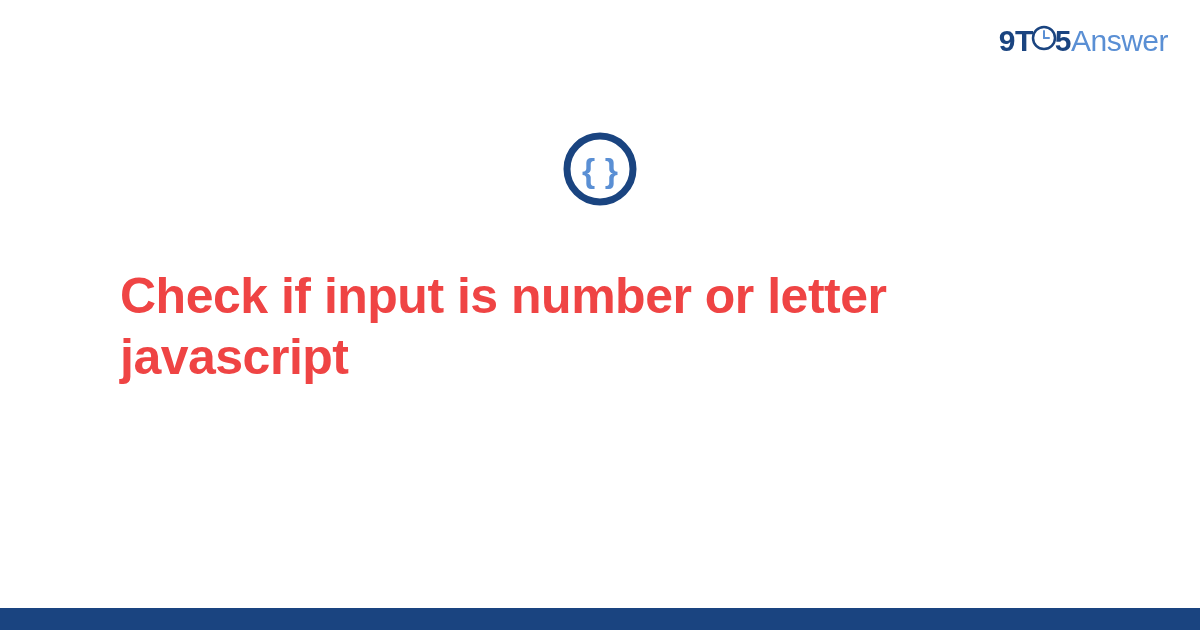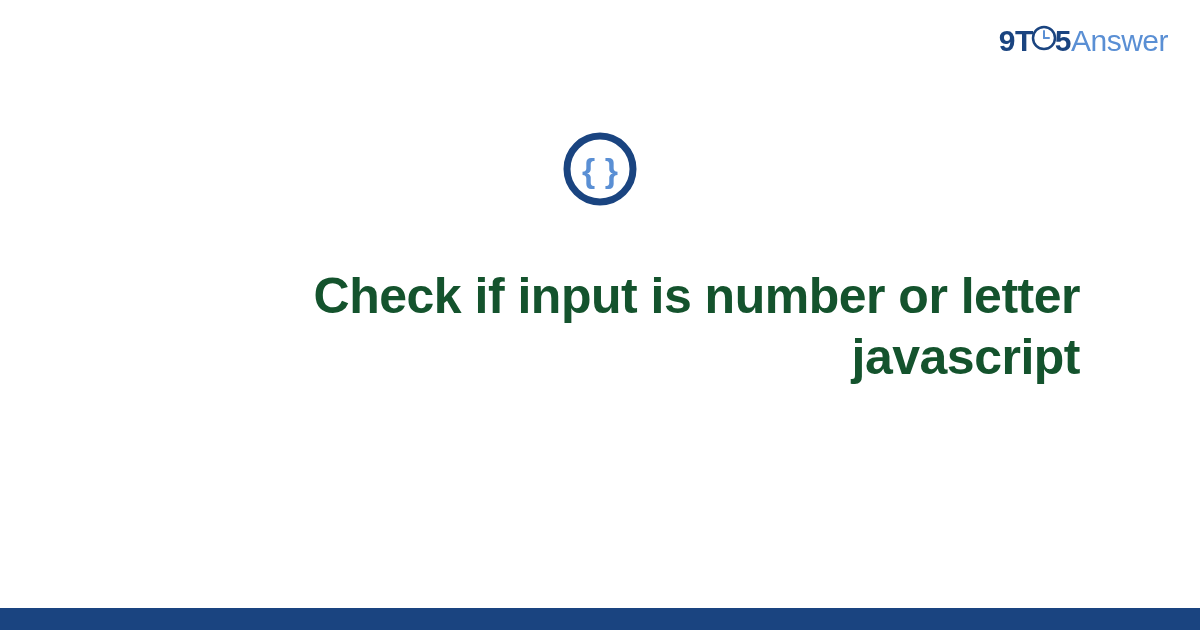--- a/index.html
+++ b/index.html
@@ -55,22 +55,22 @@
       width: 78px;
       height: 78px;
       display: flex;
       align-items: center;
       justify-content: center;
       margin-bottom: 58px;
     }
     .title {
       font-size: 50px;
       font-weight: 700;
-      color: #14532d;
-      text-align: right;
+      color: #ef4444;
+      text-align: left;
       line-height: 1.22;
       max-width: 960px;
       letter-spacing: -0.5px;
     }
     .bottom-bar {
       position: absolute;
       bottom: 0;
       left: 0;
       right: 0;
       height: 22px;

